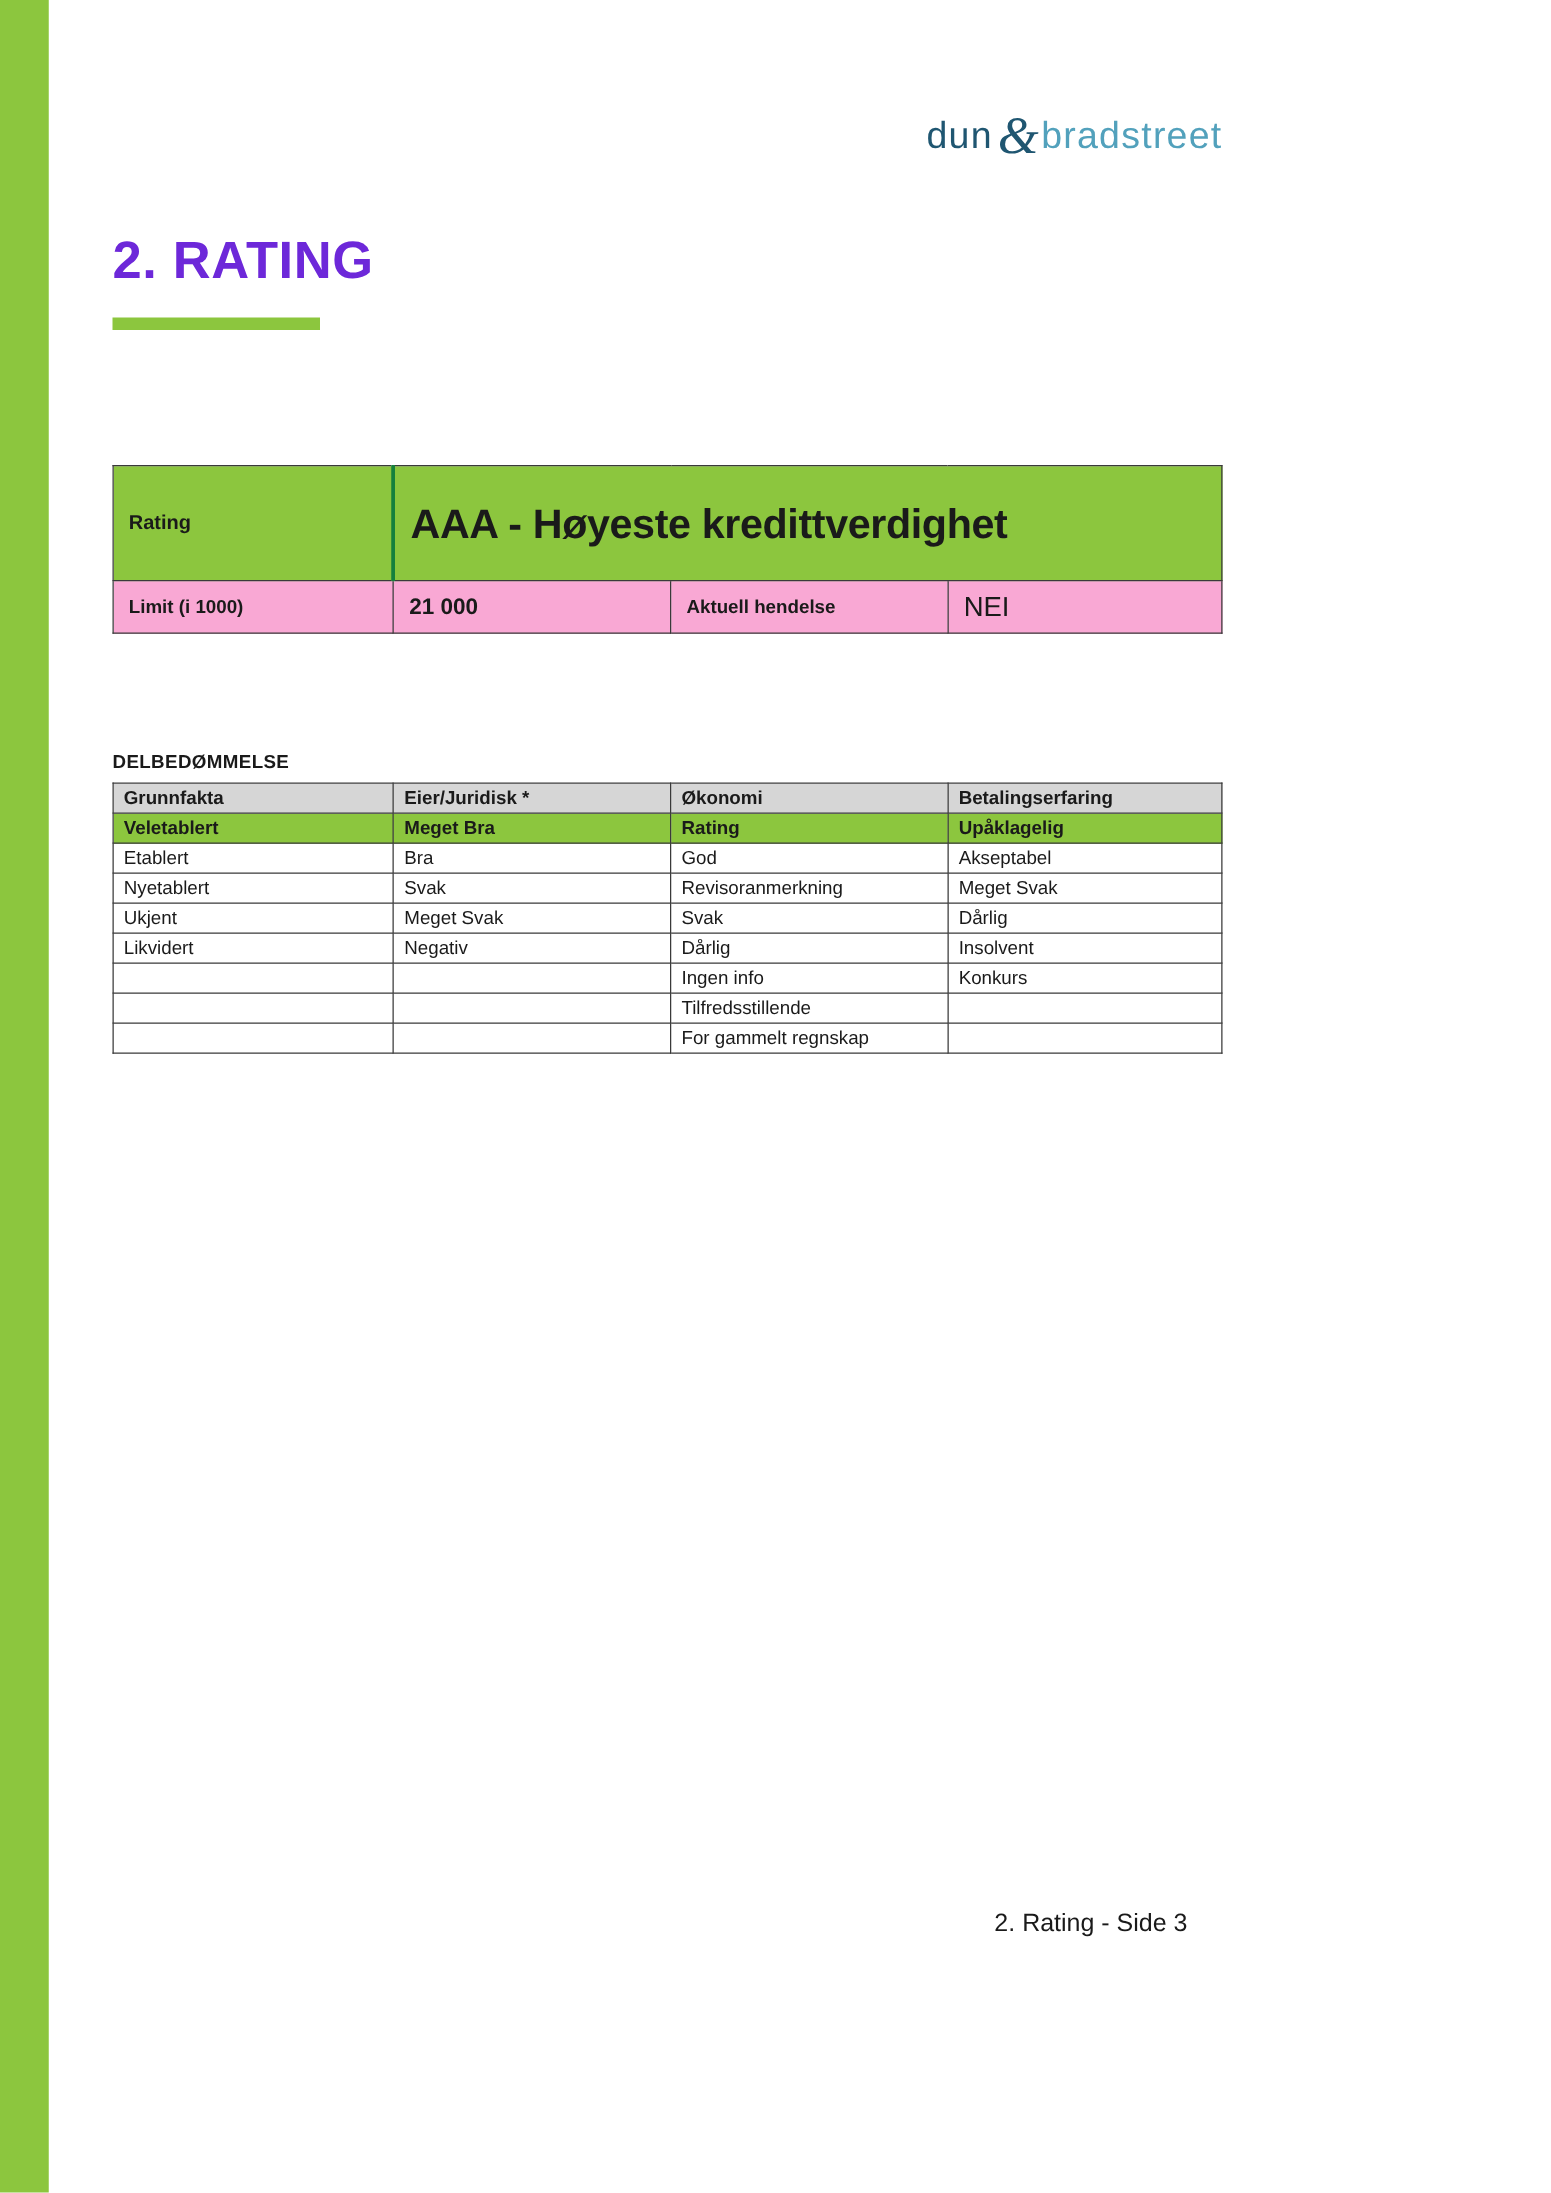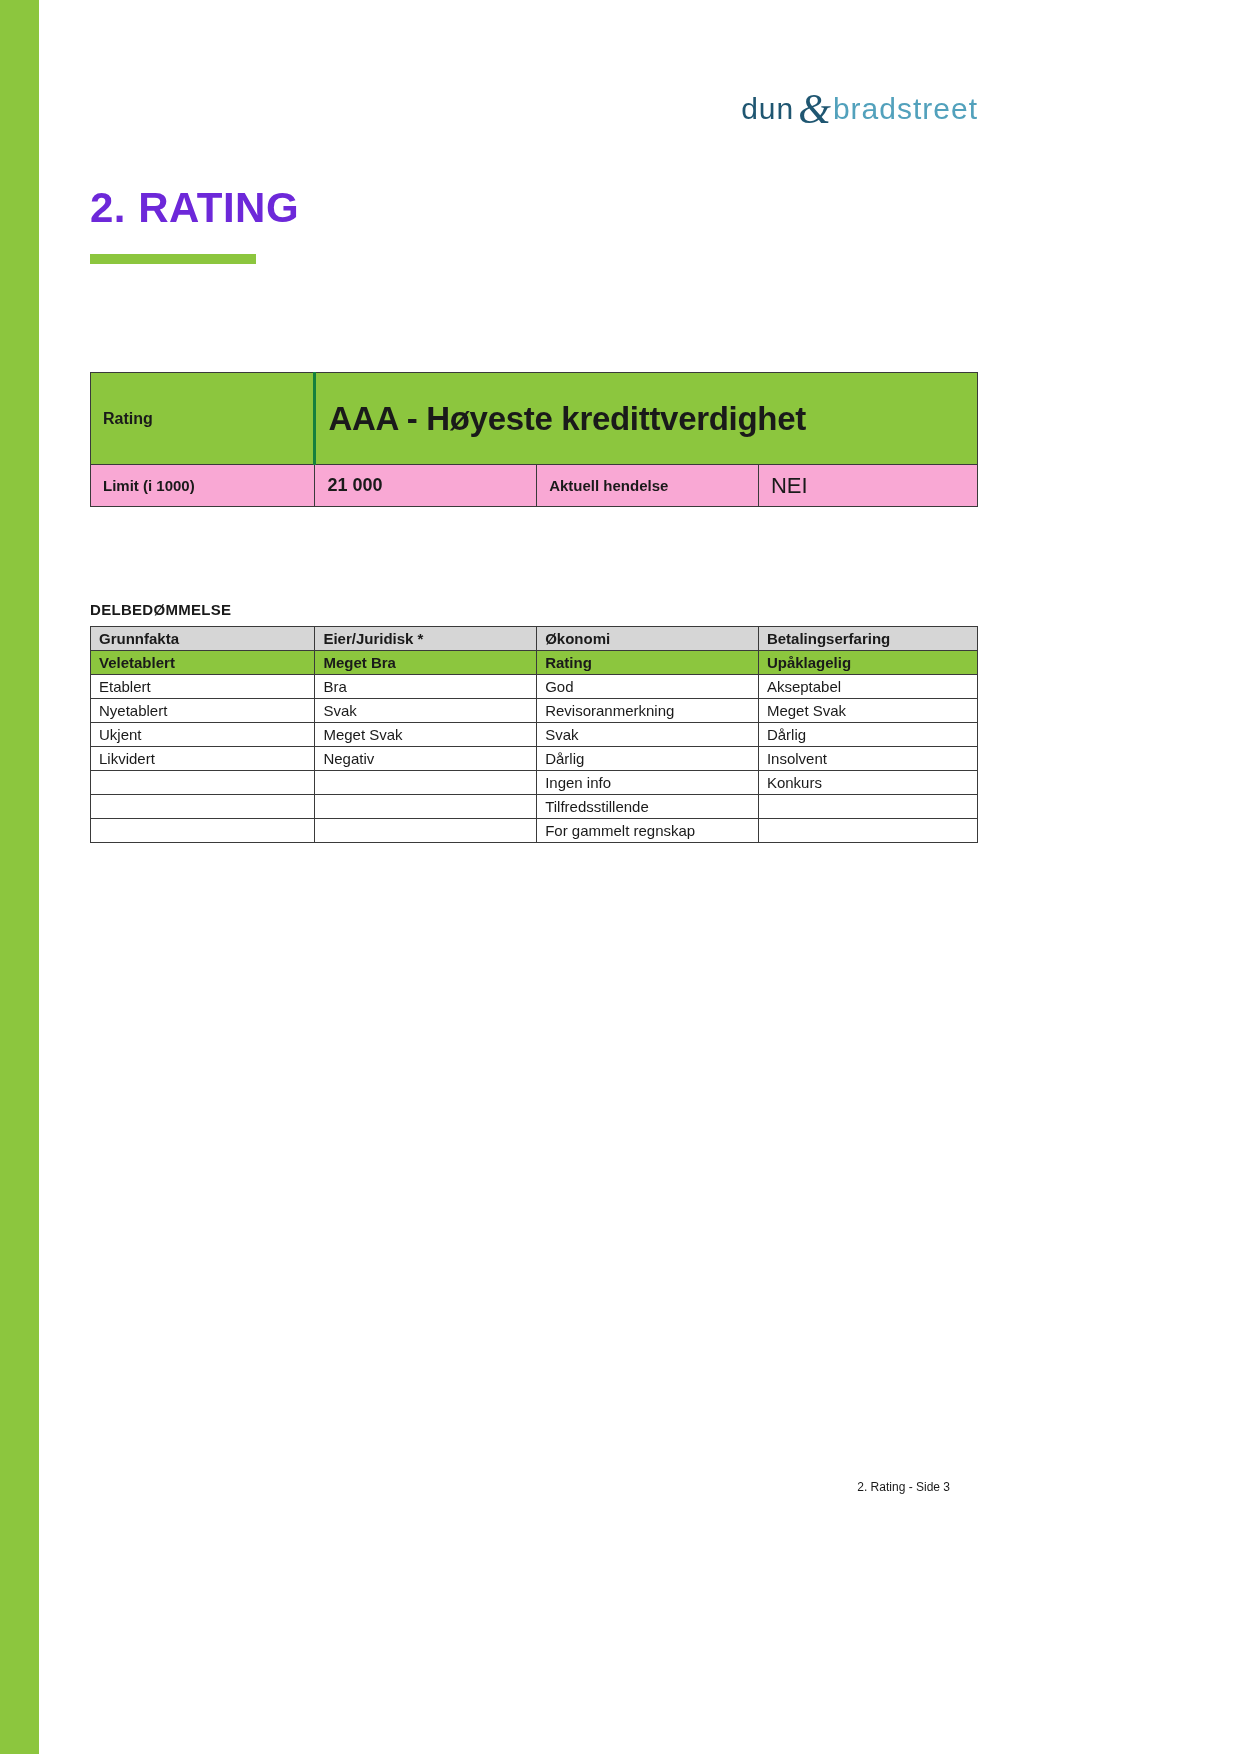--- a/index.html
+++ b/index.html
@@ -40,21 +40,21 @@
   .lbl{font-size:15px;font-weight:bold;}
   .val-limit{font-size:18px;font-weight:bold;}
   .val-event{font-size:22px;font-weight:normal;}
 
   .section-title{margin-top:94px;font-size:15px;font-weight:bold;letter-spacing:0.3px;}
   .assess-table{margin-top:8px;}
   .assess-table td,.assess-table th{height:24px;font-size:15px;padding:0 8px;}
   .assess-table thead th{background:var(--header-gray);font-weight:bold;}
   .assess-table .selected td{background:var(--accent-green);font-weight:bold;}
 
-  .footer{position:absolute;top:1480px;right:291px;font-size:12px;color:var(--ink);}
+  .footer{position:absolute;top:1528px;right:291px;font-size:20px;color:var(--ink);}
 </style>
 </head>
 <body>
 
 <div class="stripe"></div>
 
 <div class="content">
 
   <div class="logo">
     <span class="dun">dun</span><span class="amp">&amp;</span><span class="brad">bradstreet</span>

